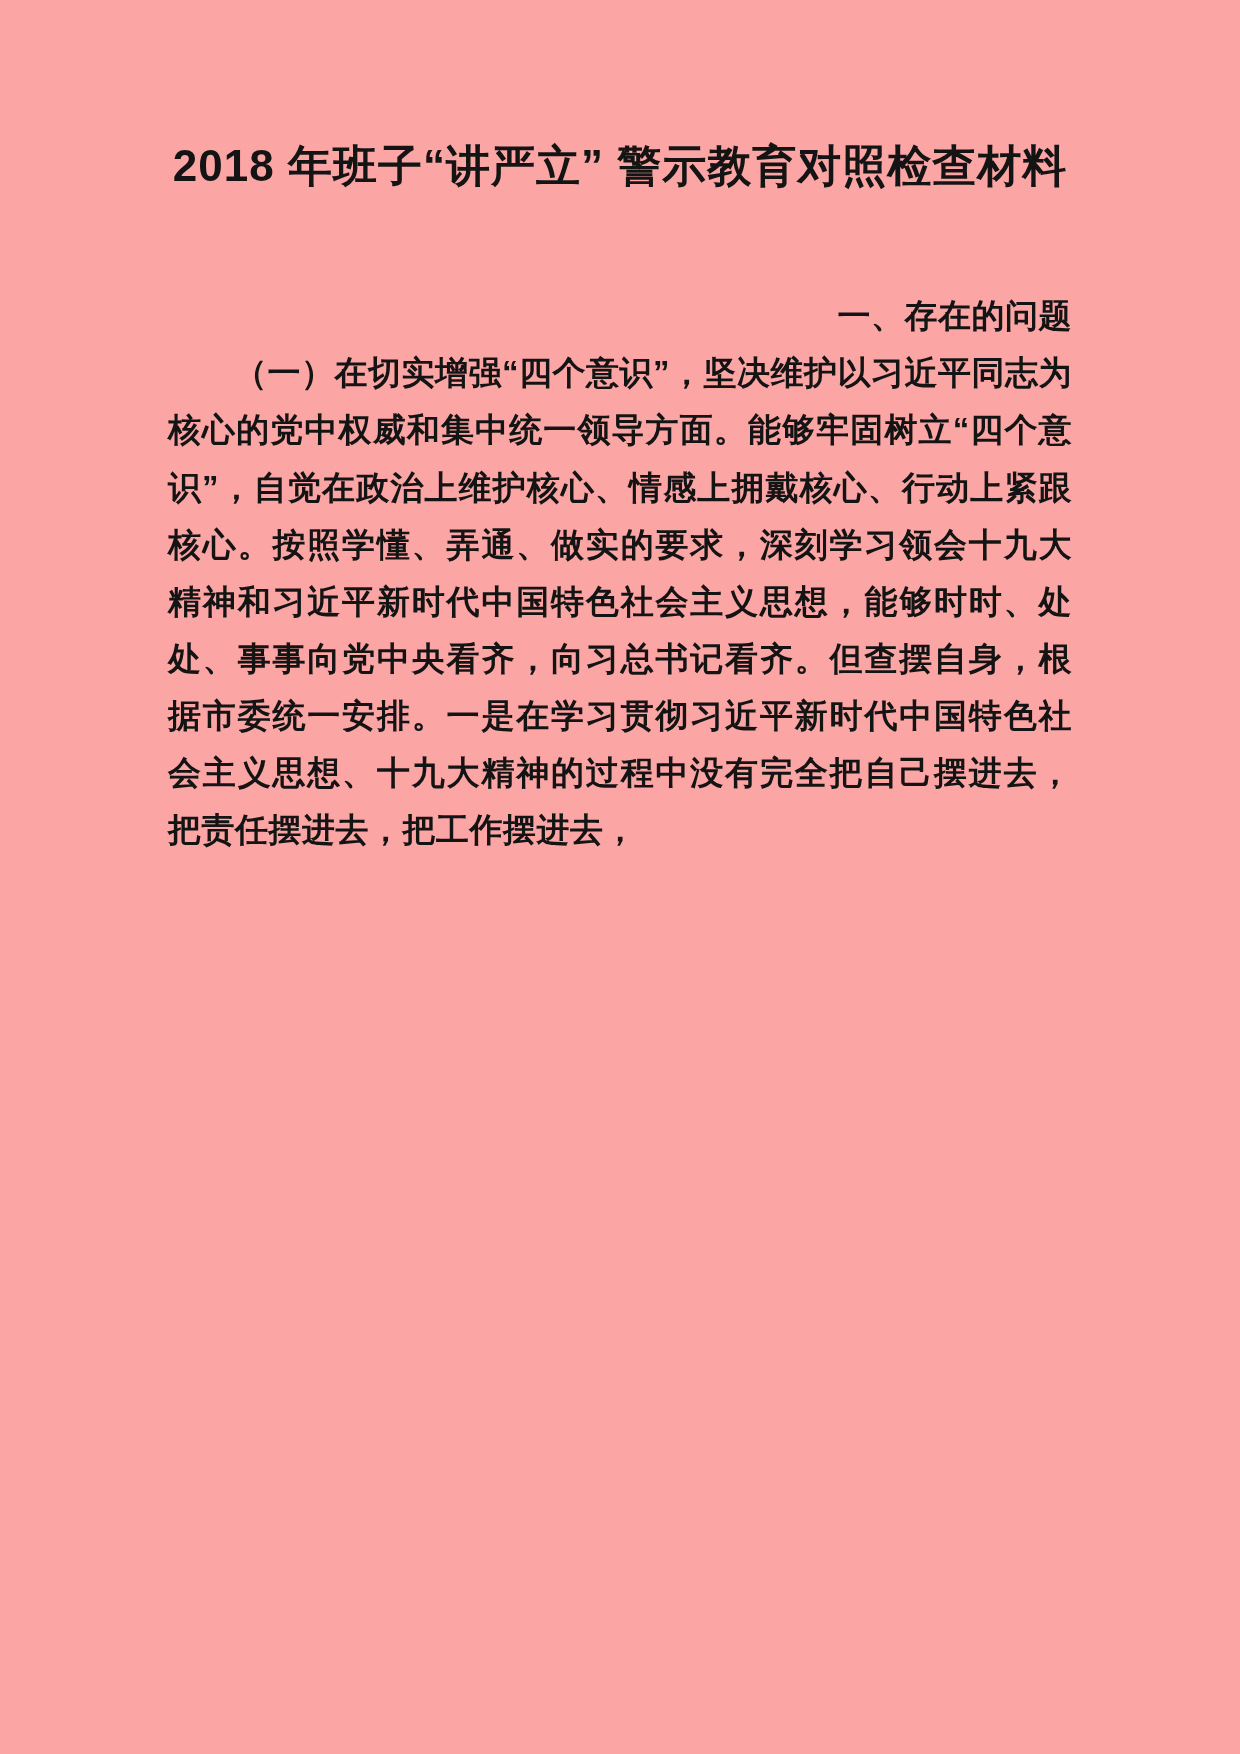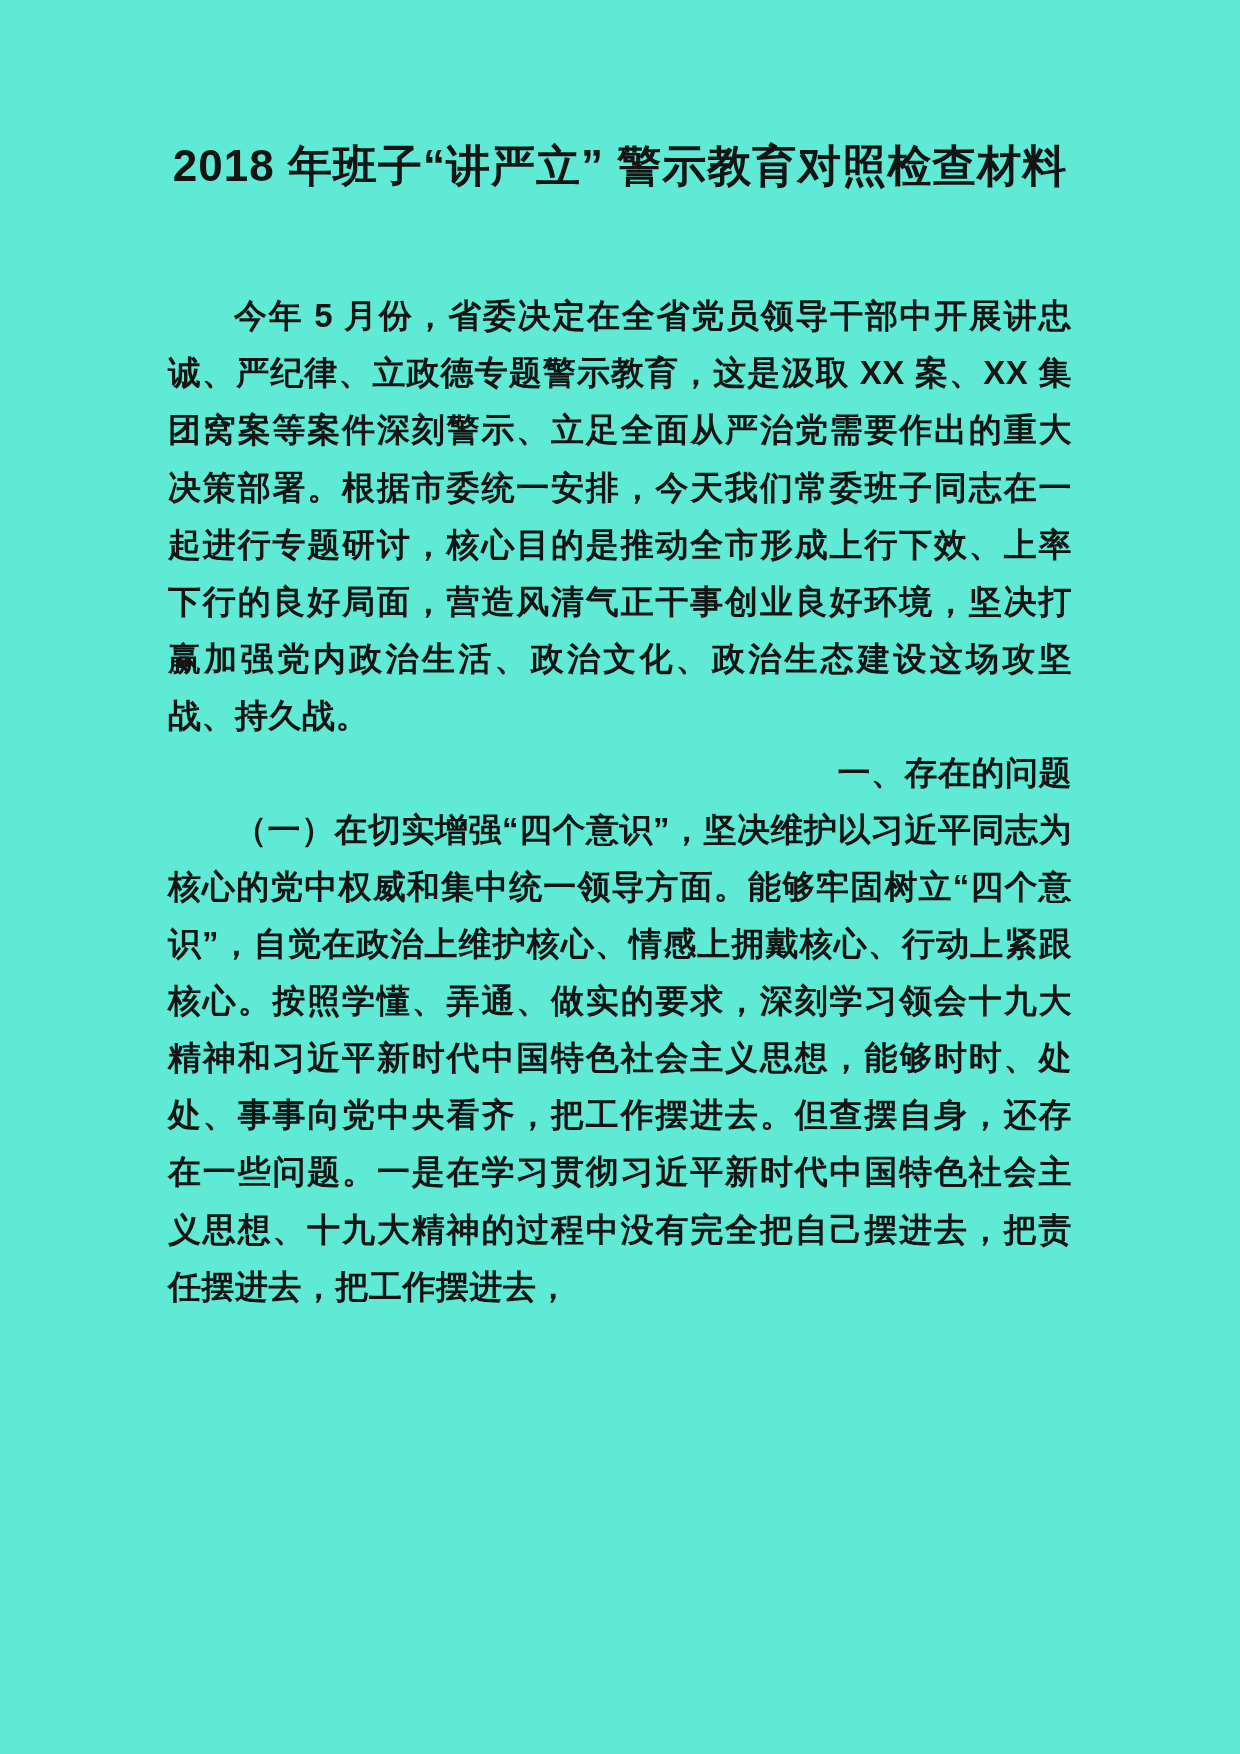--- a/index.html
+++ b/index.html
@@ -12,21 +12,21 @@
     width: 1240px;
     height: 1754px;
     font-family: "Liberation Sans", "DejaVu Sans", sans-serif;
     color: #141414;
     overflow: hidden;
   }
 
   .page {
     width: 1240px;
     height: 1754px;
-    background: #5eead4;
+    background: #fca5a5;
     padding: 130px 168px 0 168px;
   }
 
   .doc-title {
     font-size: 44px;
     font-weight: 700;
     line-height: 1.62;
     text-align: center;
     color: #141414;
     letter-spacing: 1px;
@@ -47,19 +47,18 @@
     text-align: right;
   }
 </style>
 </head>
 <body>
 
 <div class="page">
   <h1 class="doc-title">2018 年班子“讲严立” 警示教育对照检查材料</h1>
 
   <div class="doc-body">
-    <p>今年 5 月份，省委决定在全省党员领导干部中开展讲忠诚、严纪律、立政德专题警示教育，这是汲取 XX 案、XX 集团窝案等案件深刻警示、立足全面从严治党需要作出的重大决策部署。根据市委统一安排，今天我们常委班子同志在一起进行专题研讨，核心目的是推动全市形成上行下效、上率下行的良好局面，营造风清气正干事创业良好环境，坚决打赢加强党内政治生活、政治文化、政治生态建设这场攻坚战、持久战。</p>
 
     <p class="section-heading">一、存在的问题</p>
 
-    <p>（一）在切实增强“四个意识”，坚决维护以习近平同志为核心的党中权威和集中统一领导方面。能够牢固树立“四个意识”，自觉在政治上维护核心、情感上拥戴核心、行动上紧跟核心。按照学懂、弄通、做实的要求，深刻学习领会十九大精神和习近平新时代中国特色社会主义思想，能够时时、处处、事事向党中央看齐，把工作摆进去。但查摆自身，还存在一些问题。一是在学习贯彻习近平新时代中国特色社会主义思想、十九大精神的过程中没有完全把自己摆进去，把责任摆进去，把工作摆进去，</p>
+    <p>（一）在切实增强“四个意识”，坚决维护以习近平同志为核心的党中权威和集中统一领导方面。能够牢固树立“四个意识”，自觉在政治上维护核心、情感上拥戴核心、行动上紧跟核心。按照学懂、弄通、做实的要求，深刻学习领会十九大精神和习近平新时代中国特色社会主义思想，能够时时、处处、事事向党中央看齐，向习总书记看齐。但查摆自身，根据市委统一安排。一是在学习贯彻习近平新时代中国特色社会主义思想、十九大精神的过程中没有完全把自己摆进去，把责任摆进去，把工作摆进去，</p>
   </div>
 </div>
 
 </body></html>

